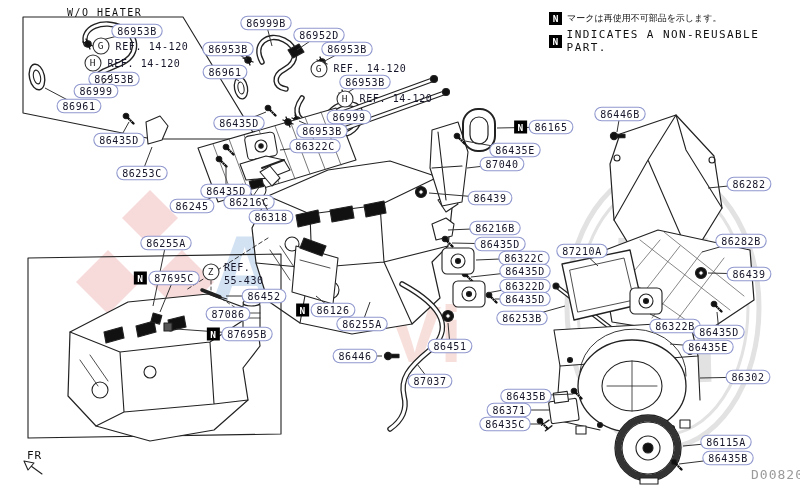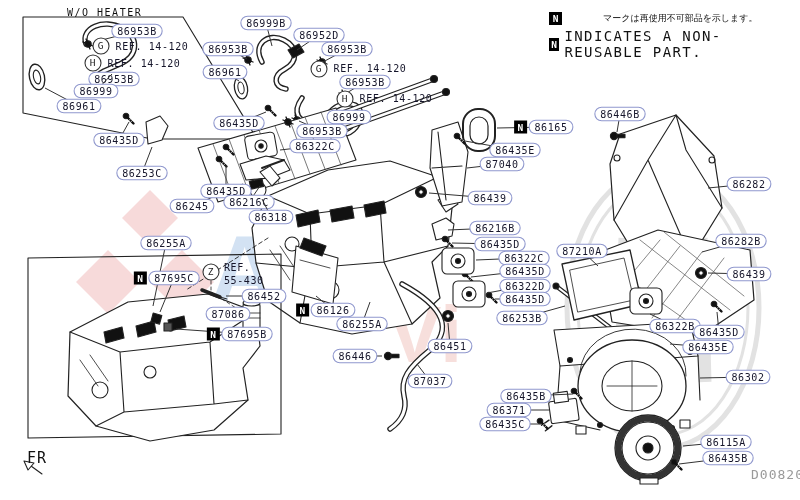--- a/index.html
+++ b/index.html
@@ -10,24 +10,24 @@
   .wmb{font-family:"Liberation Sans", sans-serif;font-weight:bold;font-size:96px;
        fill:rgba(158,190,228,0.45);}
   .wmr{font-family:"Liberation Sans", sans-serif;font-weight:bold;font-size:80px;
        fill:rgba(230,150,138,0.30);}
   .overlay{position:absolute;color:#111;}
   .legend{left:549px;top:12px;display:flex;flex-direction:column;gap:3px;}
   .legend-row{display:flex;align-items:center;gap:5px;}
   .nbox{display:inline-block;width:13px;height:13px;background:#000;color:#fff;
         font-size:9.5px;font-weight:bold;text-align:center;line-height:13px;
         font-family:"DejaVu Sans Mono", monospace;}
-  .jp{font-size:9px;letter-spacing:0px;font-family:Liberation Mono, monospace;margin-left:36px;}
-  .en{font-size:14px;letter-spacing:1.4px;}
+  .jp{font-size:9px;letter-spacing:0px;font-family:Liberation Mono, monospace;}
+  .en{font-size:11px;letter-spacing:1.4px;}
   .wo{left:29px;top:7px;font-size:10px;letter-spacing:1.5px;margin-left:38px;}
-  .fr{left:27px;top:449px;font-size:15px;letter-spacing:1px;}
+  .fr{left:27px;top:449px;font-size:11px;letter-spacing:1px;}
   .code{left:719px;top:467px;font-size:13px;color:#9a9a9a;letter-spacing:1px;padding-left:32px;}
 </style>
 </head>
 <body>
 
 <div class="stage">
 
 <svg width="800" height="500" viewBox="0 0 800 500">
   <defs>
     <g id="clamp">

